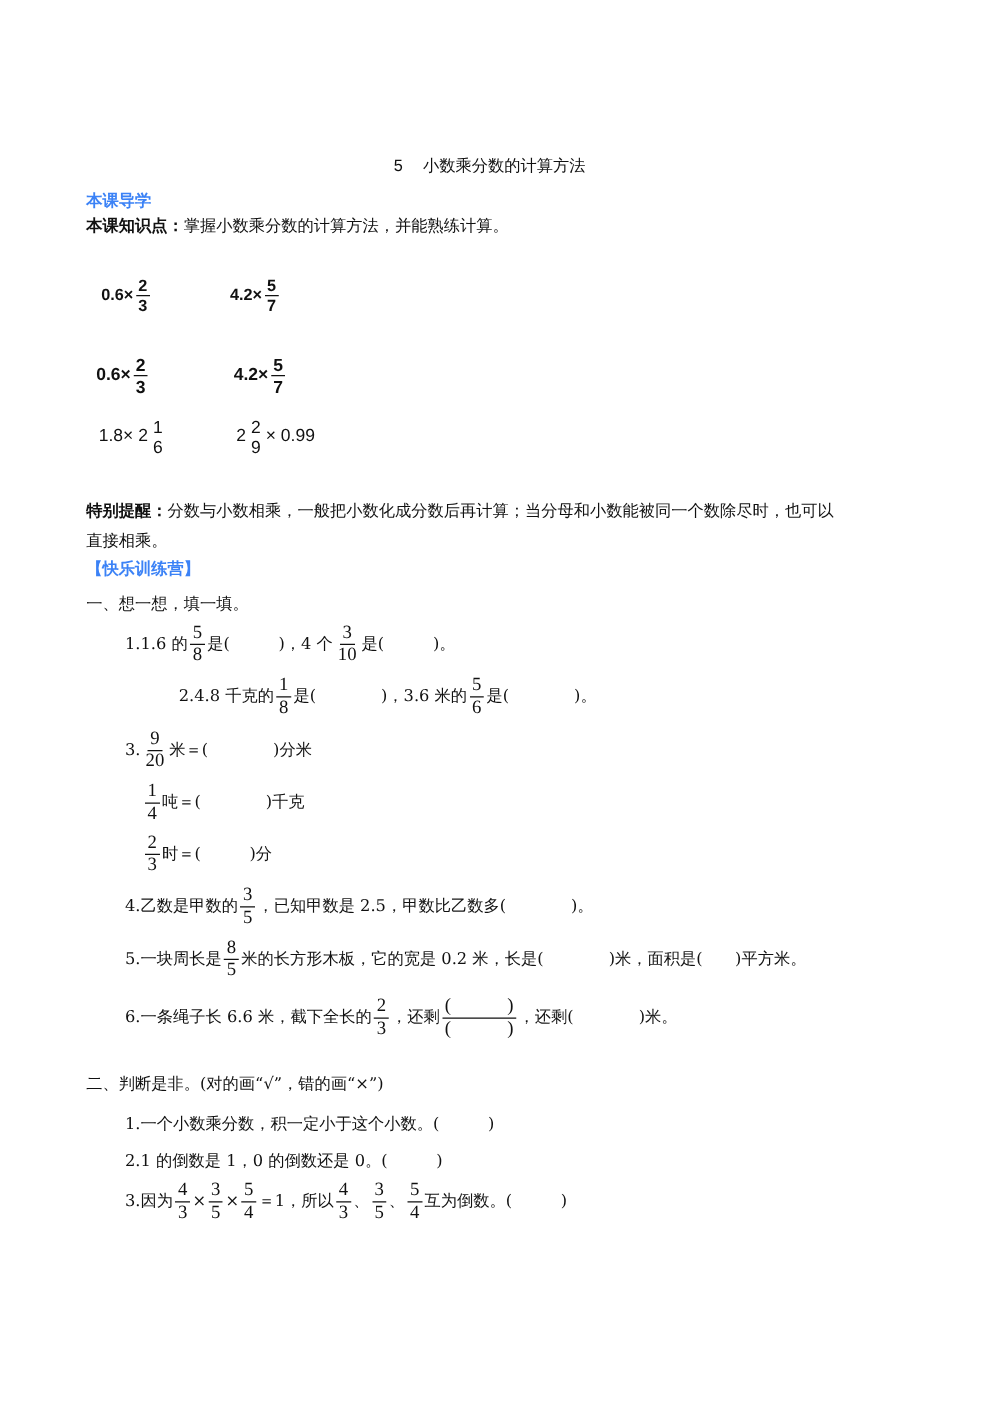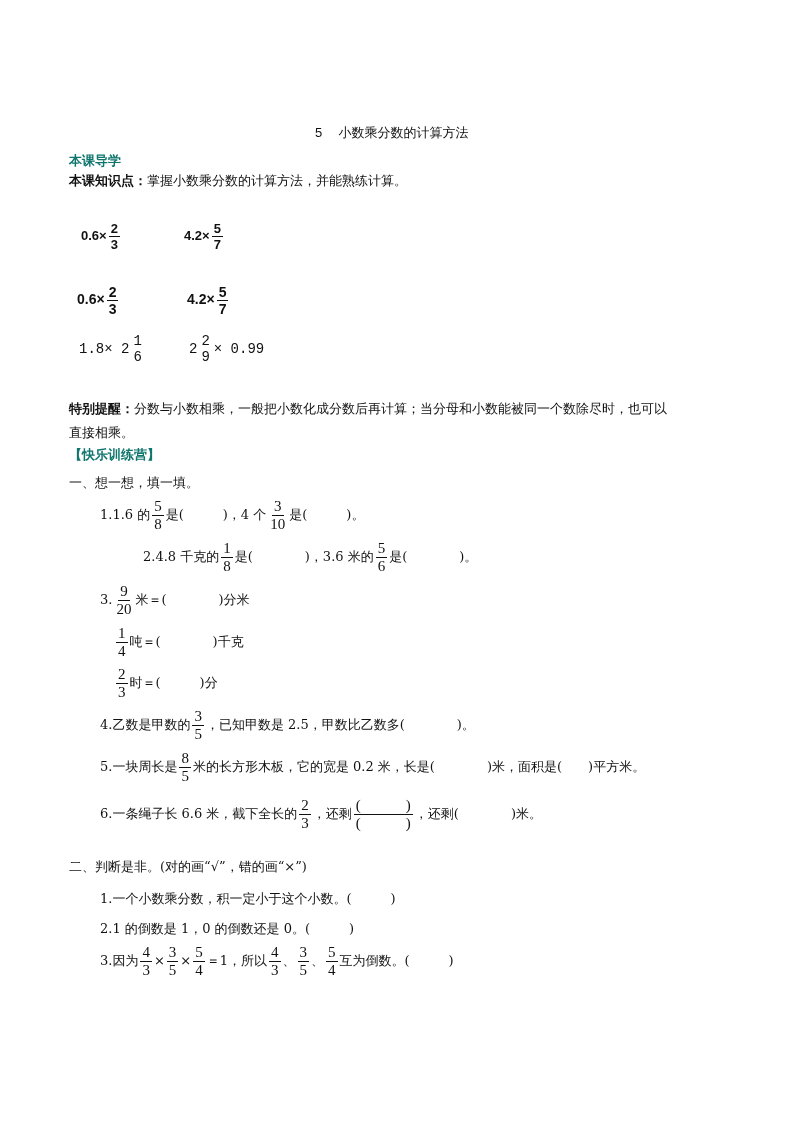--- a/index.html
+++ b/index.html
@@ -1,30 +1,30 @@
 <!DOCTYPE html>
 <html><head>
 <meta charset="utf-8">
 <style>
   html, body { margin: 0; padding: 0; background: #ffffff; }
   body { width: 793px; height: 1122px; position: relative; overflow: hidden;
          font-family: "DejaVu Serif", "Liberation Serif", serif; color: #111; }
   .abs { position: absolute; white-space: nowrap; }
   .title { font-size: 13px; left: 315px; top: 124px; }
   .title .num { font-family: "Liberation Sans", sans-serif; margin-right: 12px; }
-  .red { color: #0f766e; font-weight: bold; font-family: "DejaVu Sans", sans-serif; font-size: 13px; }
+  .red { color: #3b82f6; font-weight: bold; font-family: "DejaVu Sans", sans-serif; font-size: 13px; }
   .bold { font-weight: bold; font-family: "DejaVu Sans", sans-serif; }
   .t13 { font-size: 13px; }
   .frac { display: inline-flex; flex-direction: column; align-items: center; vertical-align: middle;
           line-height: 1; margin: 0 2px; }
   .frac .n { padding: 0 2px 1px 2px; border-bottom: 1px solid #111; }
   .frac .d { padding: 1px 2px 0 2px; }
   .sansb { font-family: "Liberation Sans", sans-serif; font-weight: bold; font-size: 13px; }
   .sansb .frac { font-size: 13px; }
-  .serifexp { font-family: Liberation Mono, monospace; font-size: 14px; }
+  .serifexp { font-family: Liberation Sans, sans-serif; font-size: 14px; }
   .serifexp .frac { font-size: 14px; }
   .q { font-size: 13px; font-family: "DejaVu Serif", serif; }
   .q .frac { font-size: 15px; font-family: "Liberation Serif", serif; }
 </style>
 </head>
 <body>
 
 <div class="abs title">
   <span class="num">5</span>
   <span>小数乘分数的计算方法</span>

